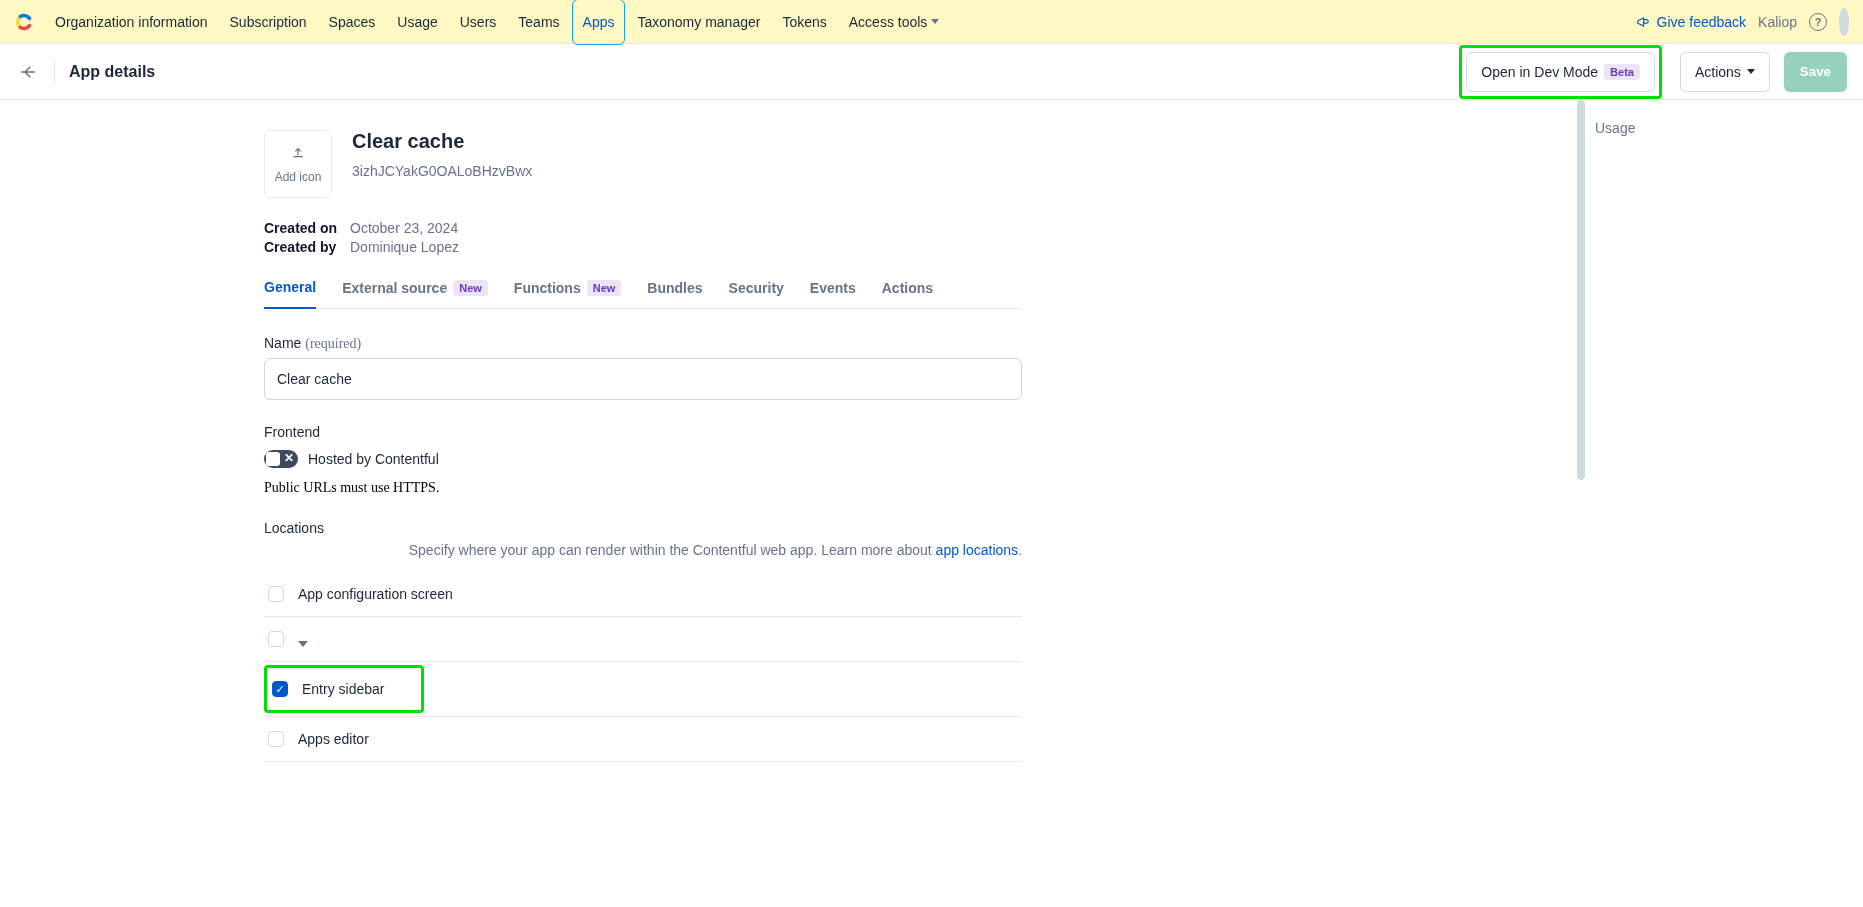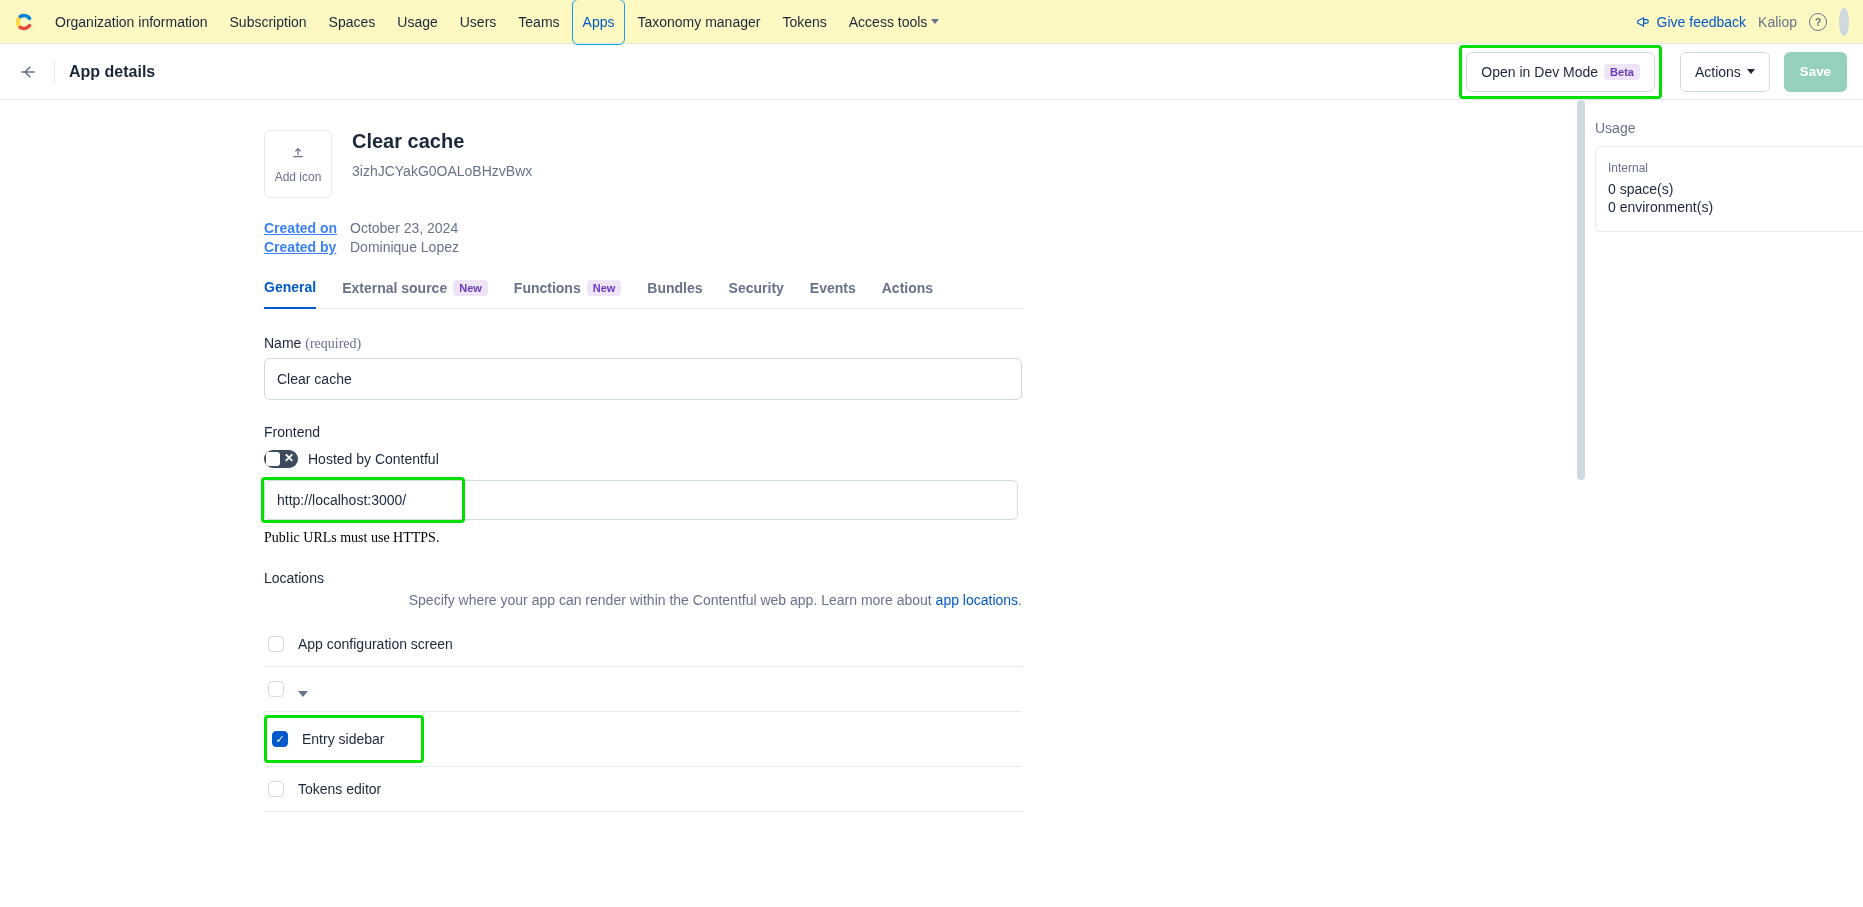--- a/index.html
+++ b/index.html
@@ -113,21 +113,21 @@
   .icon-box {
     width:68px; height:68px; border:1px solid #e5ebed; border-radius:6px;
     display:flex; flex-direction:column; align-items:center; justify-content:center;
     gap:6px; cursor:pointer; color:#67728a;
   }
   .icon-box .up-icon { font-size:16px; color:#67728a; }
   .icon-box .lbl { font-size:12px;text-align:right; }
   .app-meta h1 { font-size:20px; font-weight:600; margin-bottom:10px;}
   .app-meta .sub { font-size:14px; color:#67728a; }
   .info-lines { display:flex; gap:10px; margin-bottom:3px; color:#67728a; font-size:14px;}
-  .info-lines .lbl { color:#3b82f6; font-weight:600; min-width:76px;text-decoration:underline;}
+  .info-lines .lbl { color:#0f172a; font-weight:600; min-width:76px;}
   .info-block { margin-bottom:24px; }
 
   .tabs {
     display:flex; gap:26px; border-bottom:1px solid #e5ebed; margin-top:20px; margin-bottom:26px;
   }
   .tab { padding-bottom:12px; color:#67728a; font-weight:600; cursor:pointer; display:flex; align-items:center; gap:6px;}
   .tab.active { color:#0059C8; border-bottom:2px solid #0059C8; margin-bottom:-1px; }
   .pill-new { background:#ede4f7; color:#6a3bc1; font-size:11px; font-weight:600; padding:2px 6px; border-radius:4px;}
 
   .field-group { margin-bottom:24px; }
@@ -312,24 +312,20 @@
 
       <div class="field-group">
         <div class="field-label">Frontend</div>
         <div class="toggle-row">
           <div class="toggle">
             <div class="knob"></div>
             <div class="x">✕</div>
           </div>
           <span>Hosted by Contentful</span>
         </div>
-        <div style="position:relative;">
-          <input class="url-input" type="text" value="http://localhost:3000/" style="">
-          <div class="hl-green" style="position:absolute; left:-3px; top:-3px; width:204px; height:46px; pointer-events:none;"></div>
-        </div>
         <div class="hint">Public URLs must use HTTPS.</div>
       </div>
 
       <div class="field-group">
         <div class="field-label" style="margin-bottom:2px;">Locations</div>
         <div class="desc">
           <span>Specify where your app can render within the Contentful web app. Learn more about </span><span class="link">app locations</span>.
         </div>
         <div class="loc-list">
           <div class="row">
@@ -343,28 +339,23 @@
           <div style="border-bottom:1px solid #e5ebed;">
             <div class="hl-green row-hl-wrap" style="display:inline-block; margin:3px 0;">
               <div class="row-inner" style="width:148px;">
                 <span class="chk checked">✓</span>
                 <span class="loc-label">Entry sidebar</span>
               </div>
             </div>
           </div>
           <div class="row">
             <span class="chk"></span>
-            <span class="loc-label">Tokens editor</span>
+            <span class="loc-label">Apps editor</span>
           </div>
         </div>
       </div>
     </div>
   </div>
 
   <div class="side-col">
     <div class="side-h">Usage</div>
-    <div class="side-card">
-      <div class="small">Internal</div>
-      <div class="line">0 space(s)</div>
-      <div class="line">0 environment(s)</div>
-    </div>
   </div>
 </div>
 
 </body></html>

